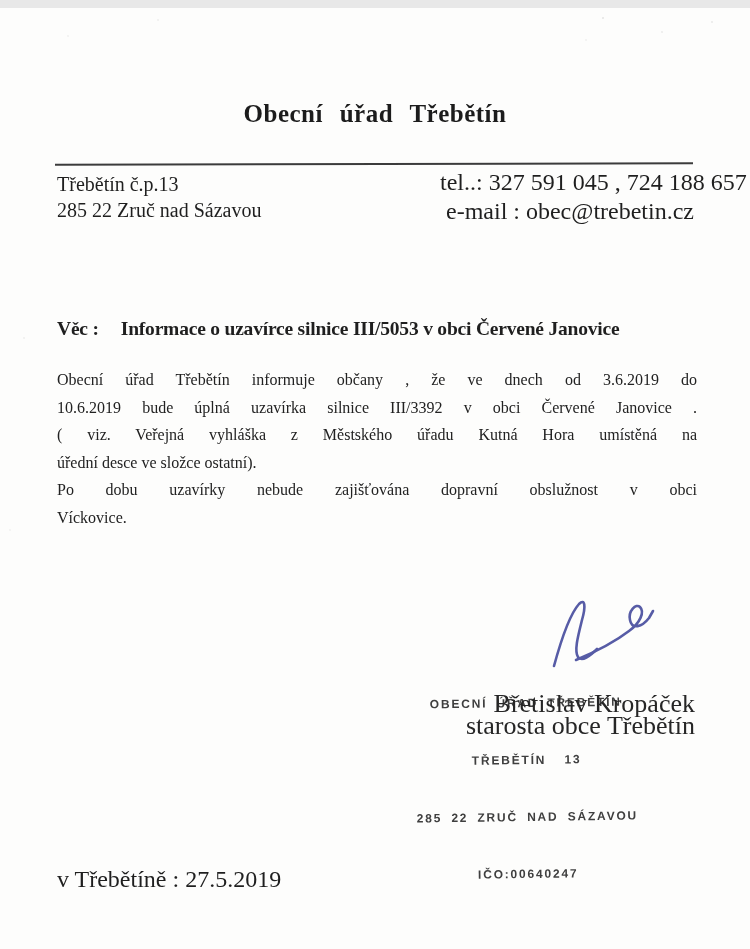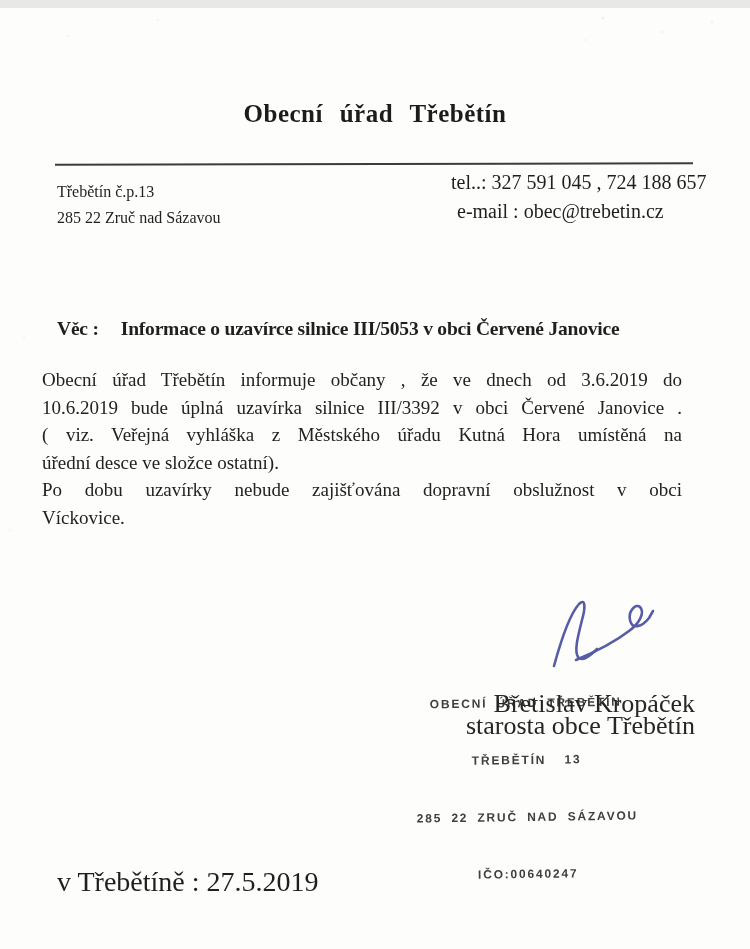--- a/index.html
+++ b/index.html
@@ -42,50 +42,50 @@
     position: absolute;
     top: 155px;
     left: 55px;
     width: 638px;
     height: 0;
     border-top: 2px solid #3c3c3c;
     transform: rotate(-0.15deg);
   }
   .sender-address {
     position: absolute;
-    top: 171px;
+    top: 163px;
     left: 57px;
-    font-size: 16px;
+    font-size: 20px;
     line-height: 26px;
   }
   .contact-block {
     position: absolute;
     top: 160px;
-    left: 451px;
-    font-size: 20px;
+    left: 440px;
+    font-size: 24px;
     line-height: 29px;
   }
   .contact-block .email { padding-left: 6px; }
   .subject-row {
     position: absolute;
     top: 310px;
     left: 57px;
     width: 640px;
     font-weight: bold;
     font-size: 19.5px;
     letter-spacing: -0.2px;
     white-space: nowrap;
   }
   .subject-row .subject-text { margin-left: 22px; }
   .body-block {
     position: absolute;
     top: 358px;
-    left: 42px;
+    left: 57px;
     width: 640px;
-    font-size: 19px;
+    font-size: 16px;
     line-height: 27.6px;
     color: #222;
   }
   .body-line {
     text-align: justify;
     text-align-last: justify;
   }
   .body-line.last {
     text-align: right;
     text-align-last: left;
@@ -119,21 +119,21 @@
     position: absolute;
     top: 586px;
     left: 540px;
     width: 115px;
     height: 80px;
   }
   .date-line {
     position: absolute;
     top: 858px;
     left: 57px;
-    font-size: 28px;
+    font-size: 24px;
   }
 </style>
 </head>
 <body>
 
 <div class="page">
 
   <div class="letter-title">Obecní úřad Třebětín</div>
 
   <div class="header-rule"></div>

